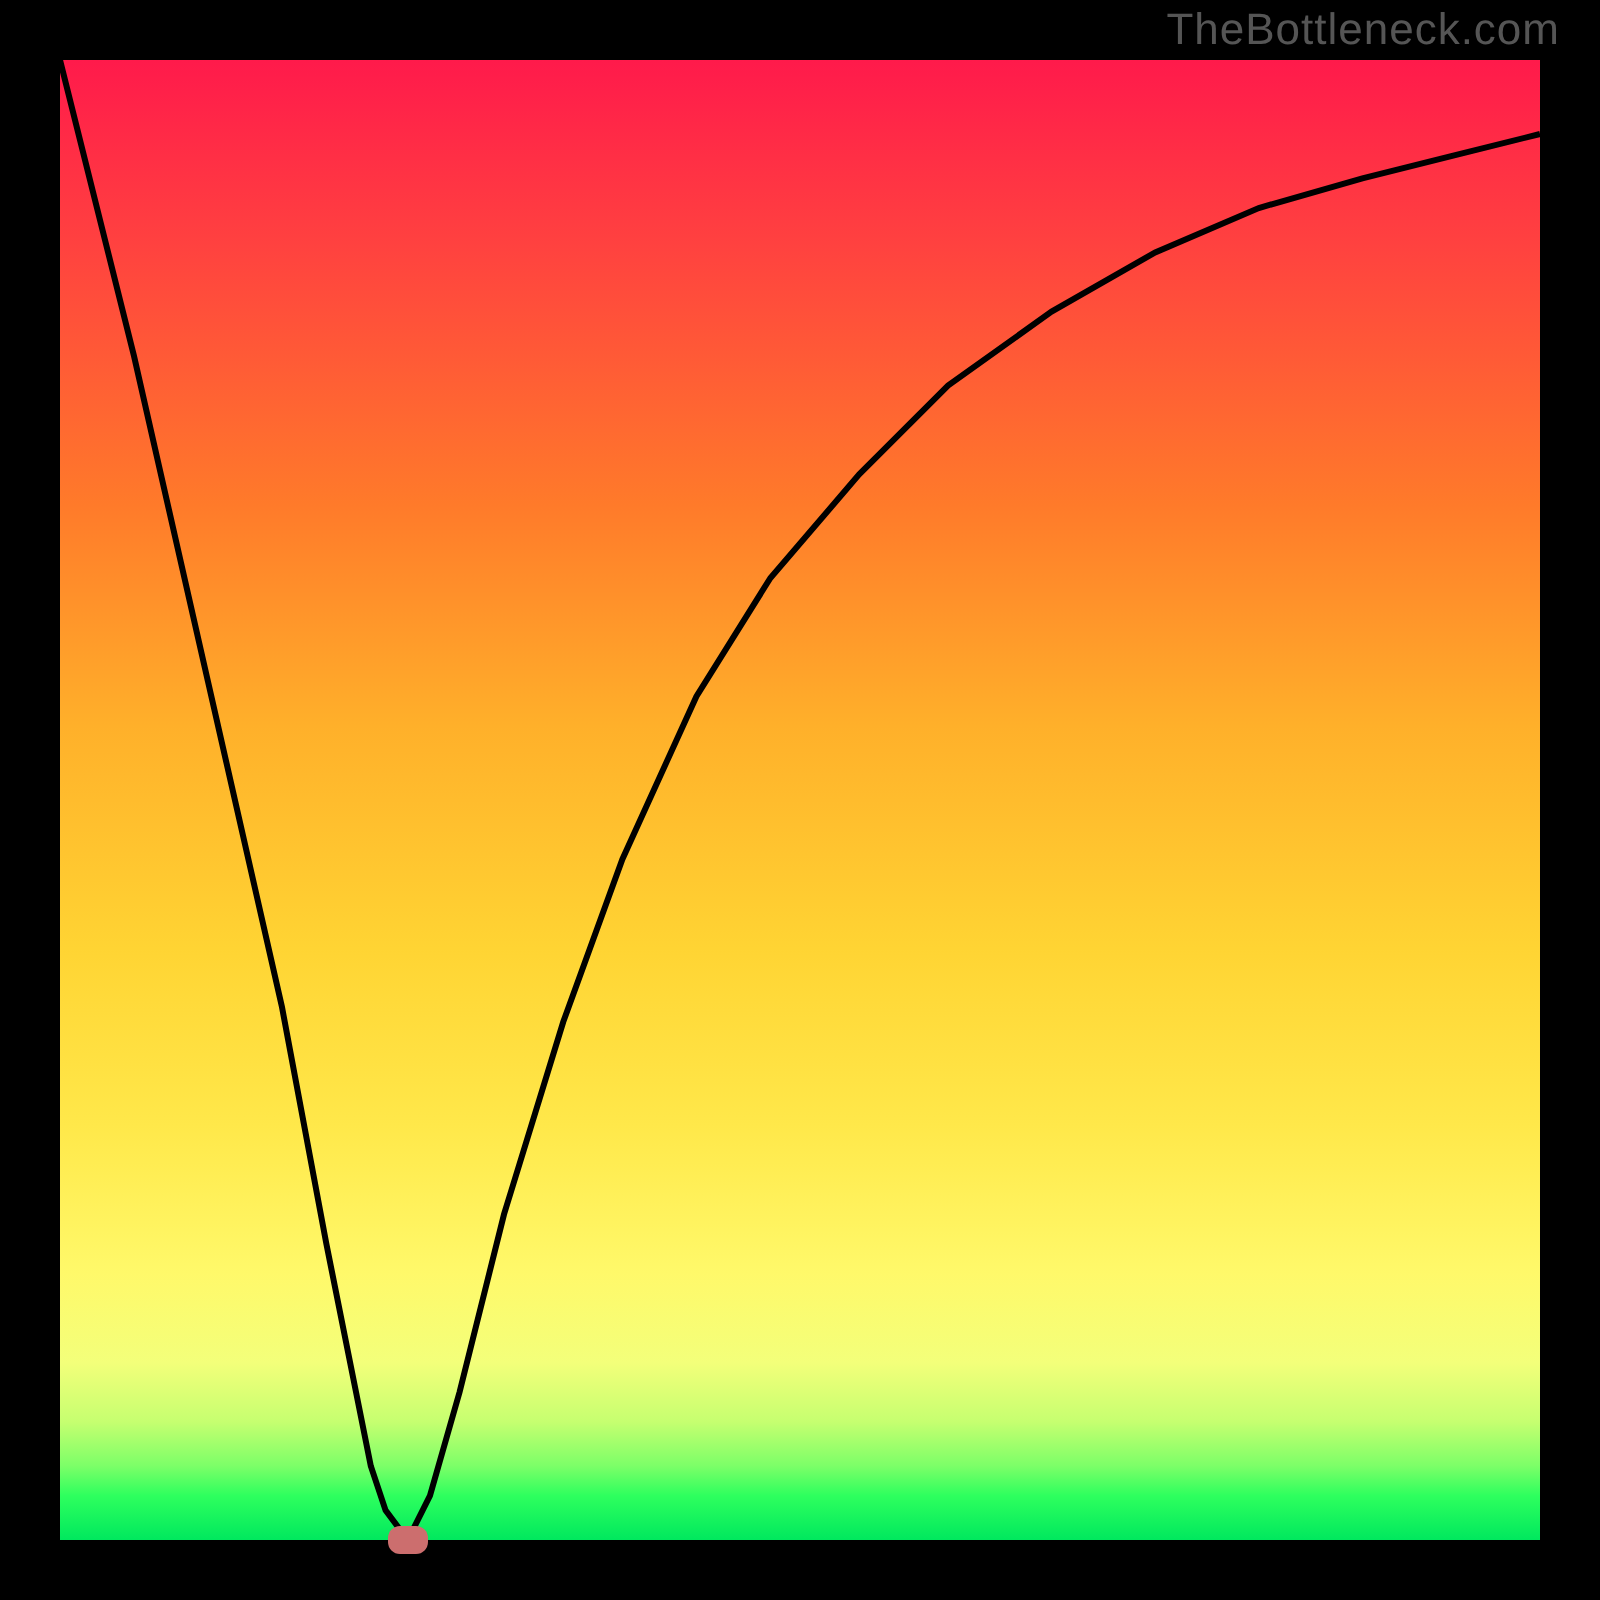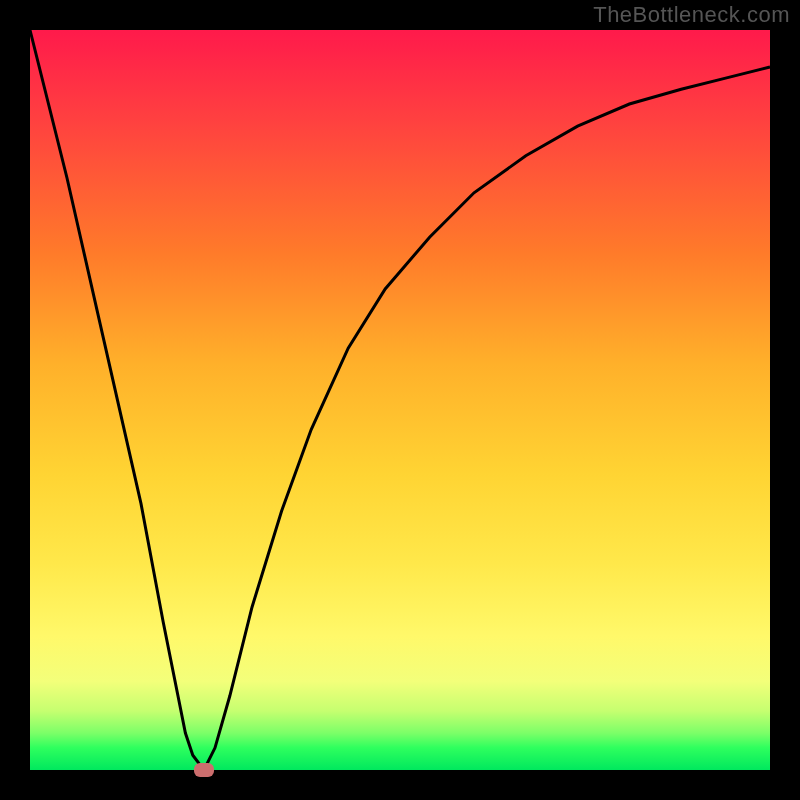--- a/index.html
+++ b/index.html
@@ -12,21 +12,21 @@
   }
   .outer {
     width: 800px;
     height: 800px;
     background: #000;
     position: relative;
   }
   .watermark {
     position: absolute;
     top: 2px;
-    right: 10px;
+    right: 20px;
     color: #555;
     font-size: 22px;
     letter-spacing: 0.5px;
     z-index: 5;
     pointer-events: none;
   }
   .plot {
     position: absolute;
     left: 30px;
     top: 30px;

